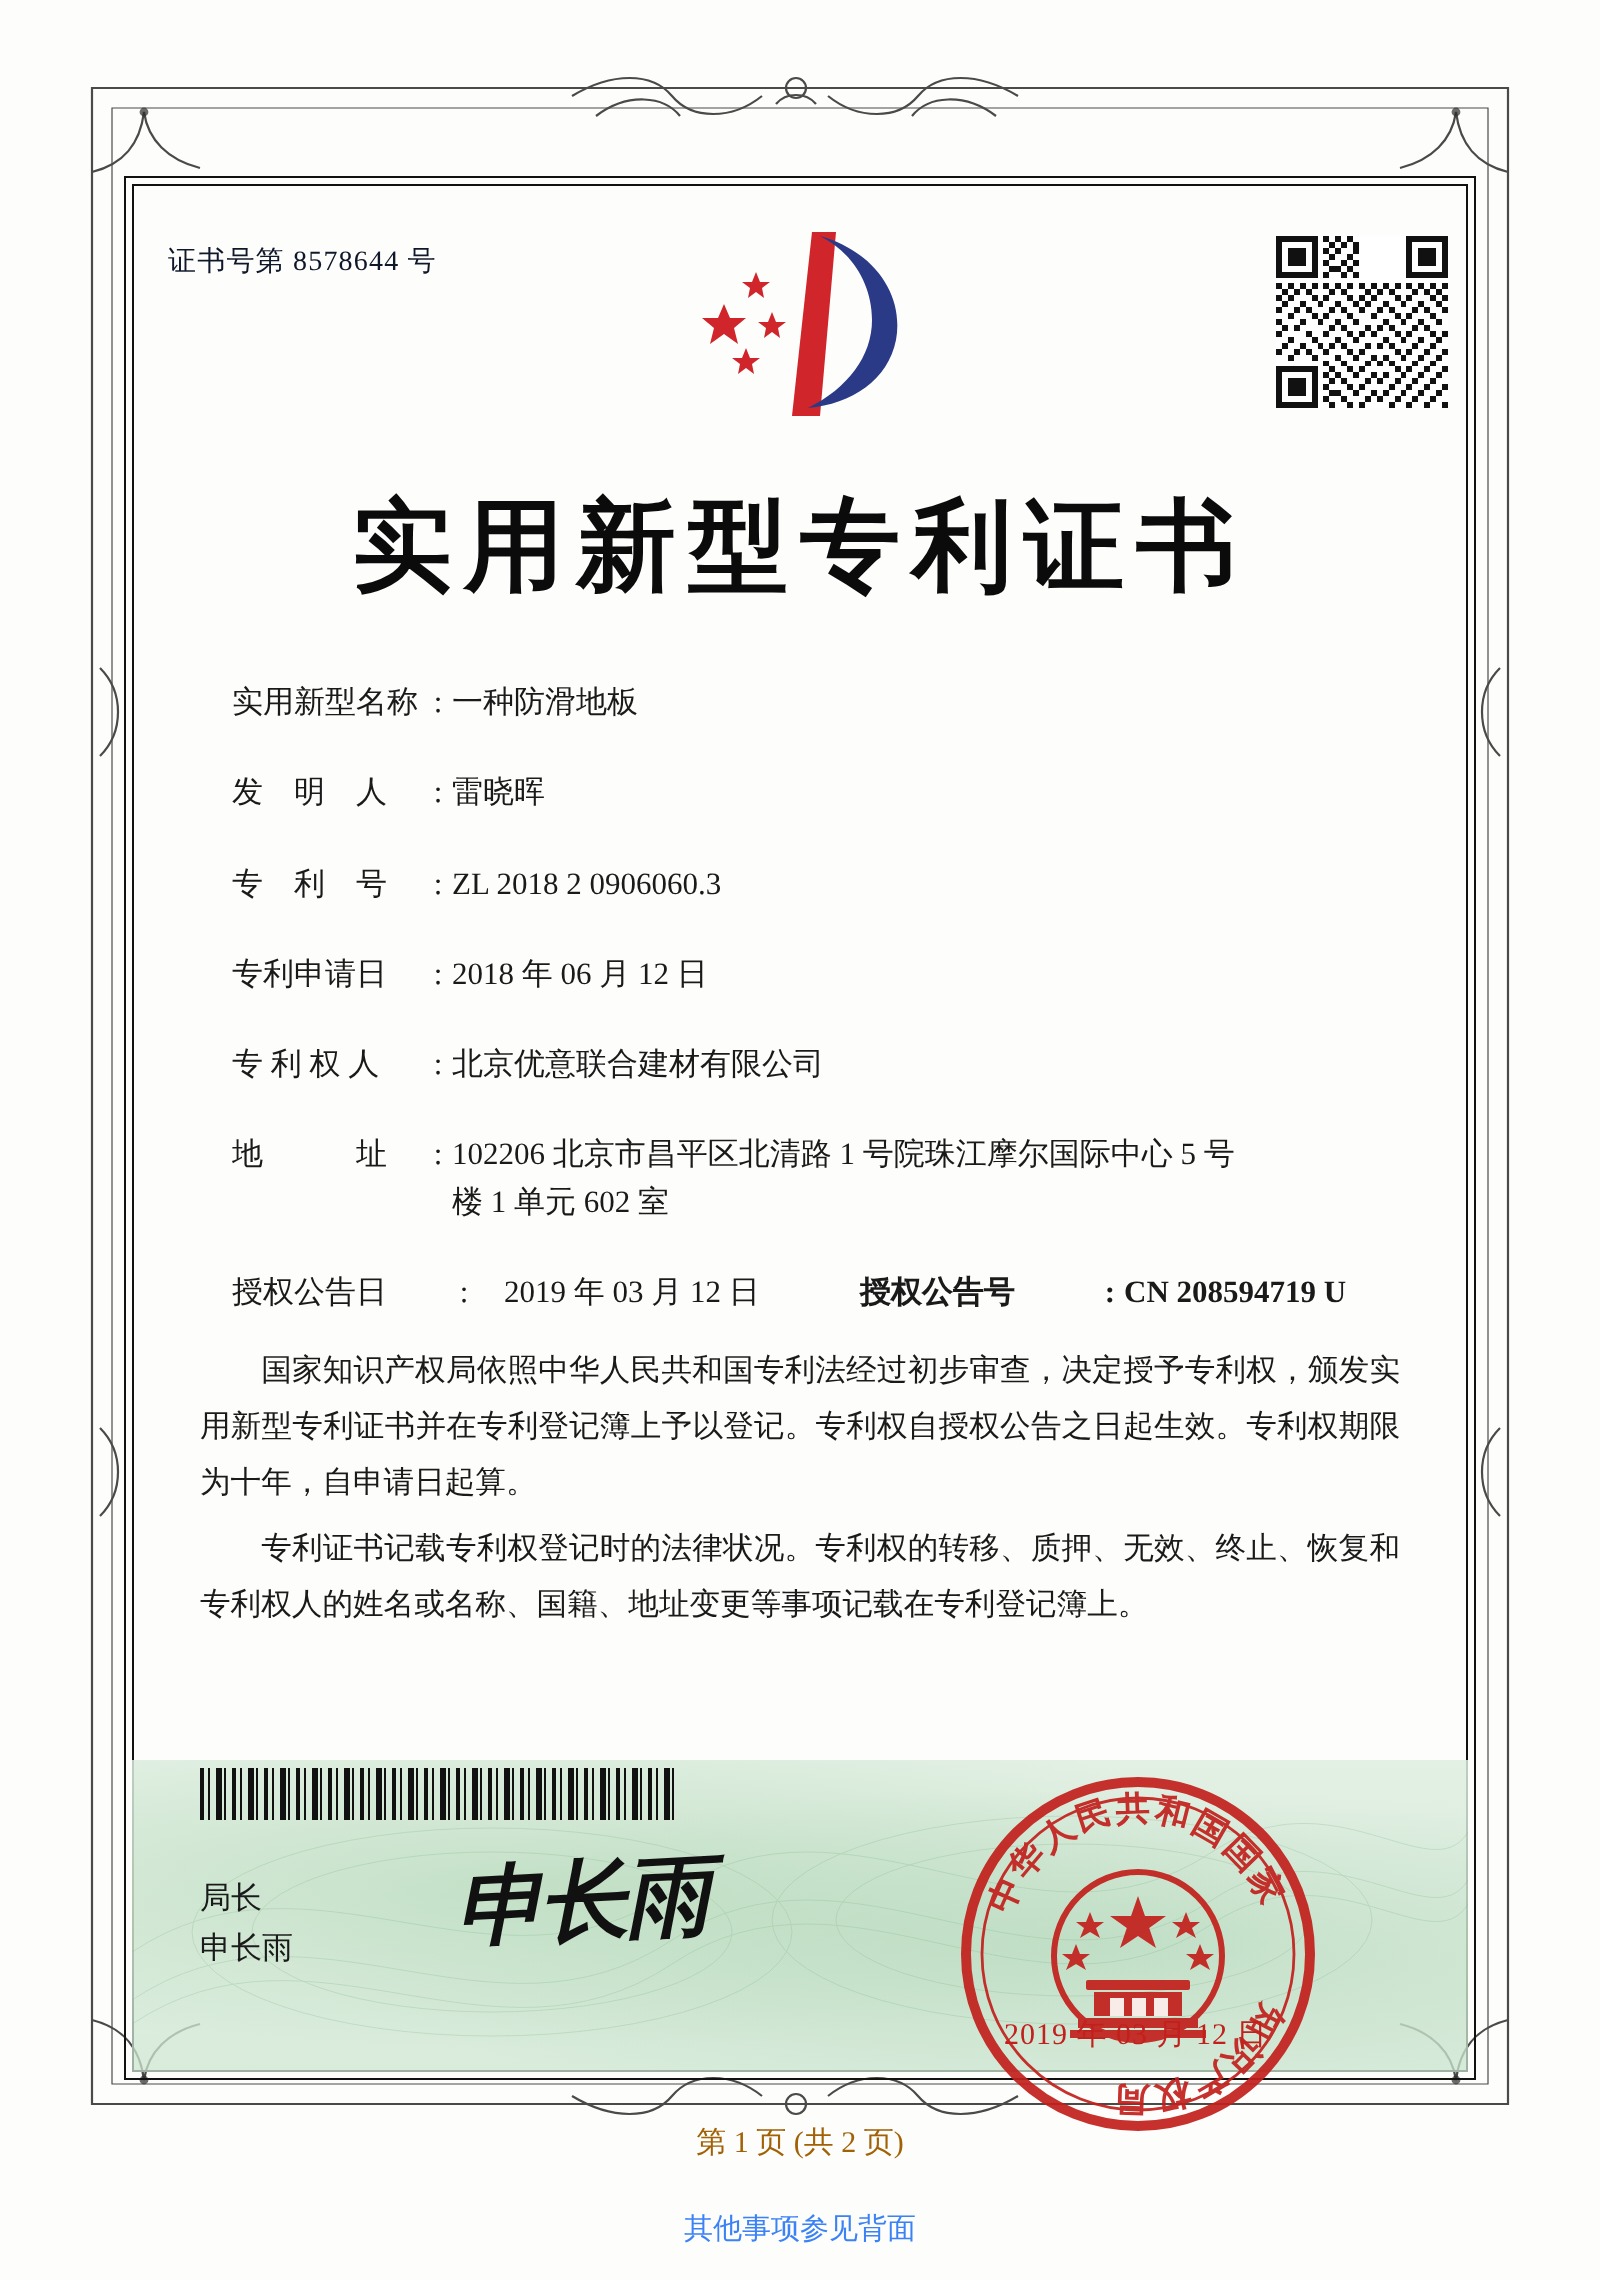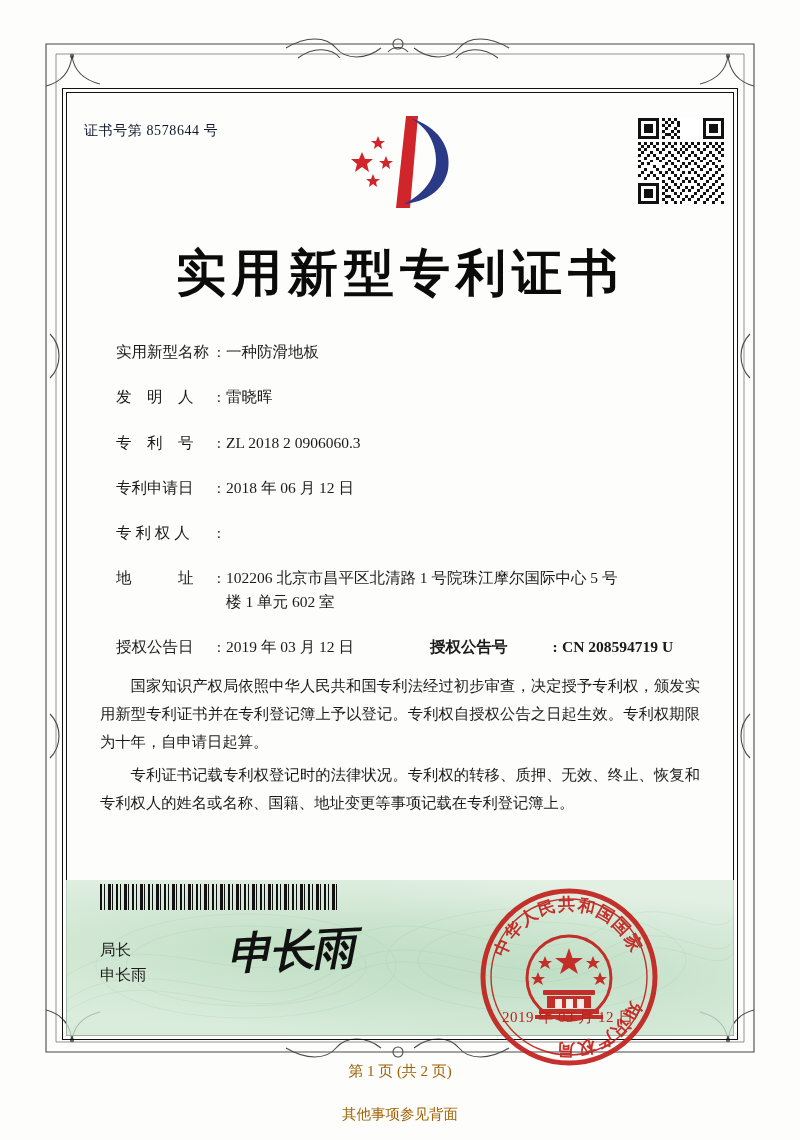--- a/index.html
+++ b/index.html
@@ -116,21 +116,21 @@
   .field-value {
     flex: 1 1 auto;
   }
   .field-value .line2 { display: block; }
 
   .row-two-col {
     display: flex;
     align-items: flex-start;
     margin-bottom: 14px;
   }
-  .row-two-col .col-a { display: flex; flex: 0 0 330px; }
+  .row-two-col .col-a { display: flex; flex: 0 0 330px; gap: 13px; }
   .row-two-col .col-b { display: flex; flex: 1 1 auto; font-weight: bold; }
   .row-two-col .lbl-b { flex: 0 0 118px; white-space: nowrap; }
 
   
   .paras {
     position: absolute;
     left: 100px;
     top: 672px;
     width: 600px;
     font-size: 15.3px;
@@ -227,21 +227,21 @@
     text-align: center;
     font-size: 15px;
     color: #a16207;
   }
   .footnote {
     position: absolute;
     left: 0; right: 0;
     top: 1105px;
     text-align: center;
     font-size: 14.5px;
-    color: #a16207;
+    color: #3b82f6;
   }
 </style>
 </head>
 <body>
 
 <div class="page">
 
   <div class="ornament-frame">
     <svg viewBox="0 0 728 1028" preserveAspectRatio="none" xmlns="http://www.w3.org/2000/svg">
       <g fill="none" stroke="#2b2b2b" stroke-width="1.1" opacity="0.85">
@@ -372,20 +372,21 @@
 
     <div class="field-row">
       <div class="field-label">专利申请日</div>
       <div class="field-colon">:</div>
       <div class="field-value">2018 年 06 月 12 日</div>
     </div>
 
     <div class="field-row">
       <div class="field-label">专 利 权 人</div>
       <div class="field-colon">:</div>
+      <div class="field-value">北京优意联合建材有限公司</div>
     </div>
 
     <div class="field-row">
       <div class="field-label">地　　　址</div>
       <div class="field-colon">:</div>
       <div class="field-value">
         <span>102206 北京市昌平区北清路 1 号院珠江摩尔国际中心 5 号</span>
         <span class="line2">楼 1 单元 602 室</span>
       </div>
     </div>

